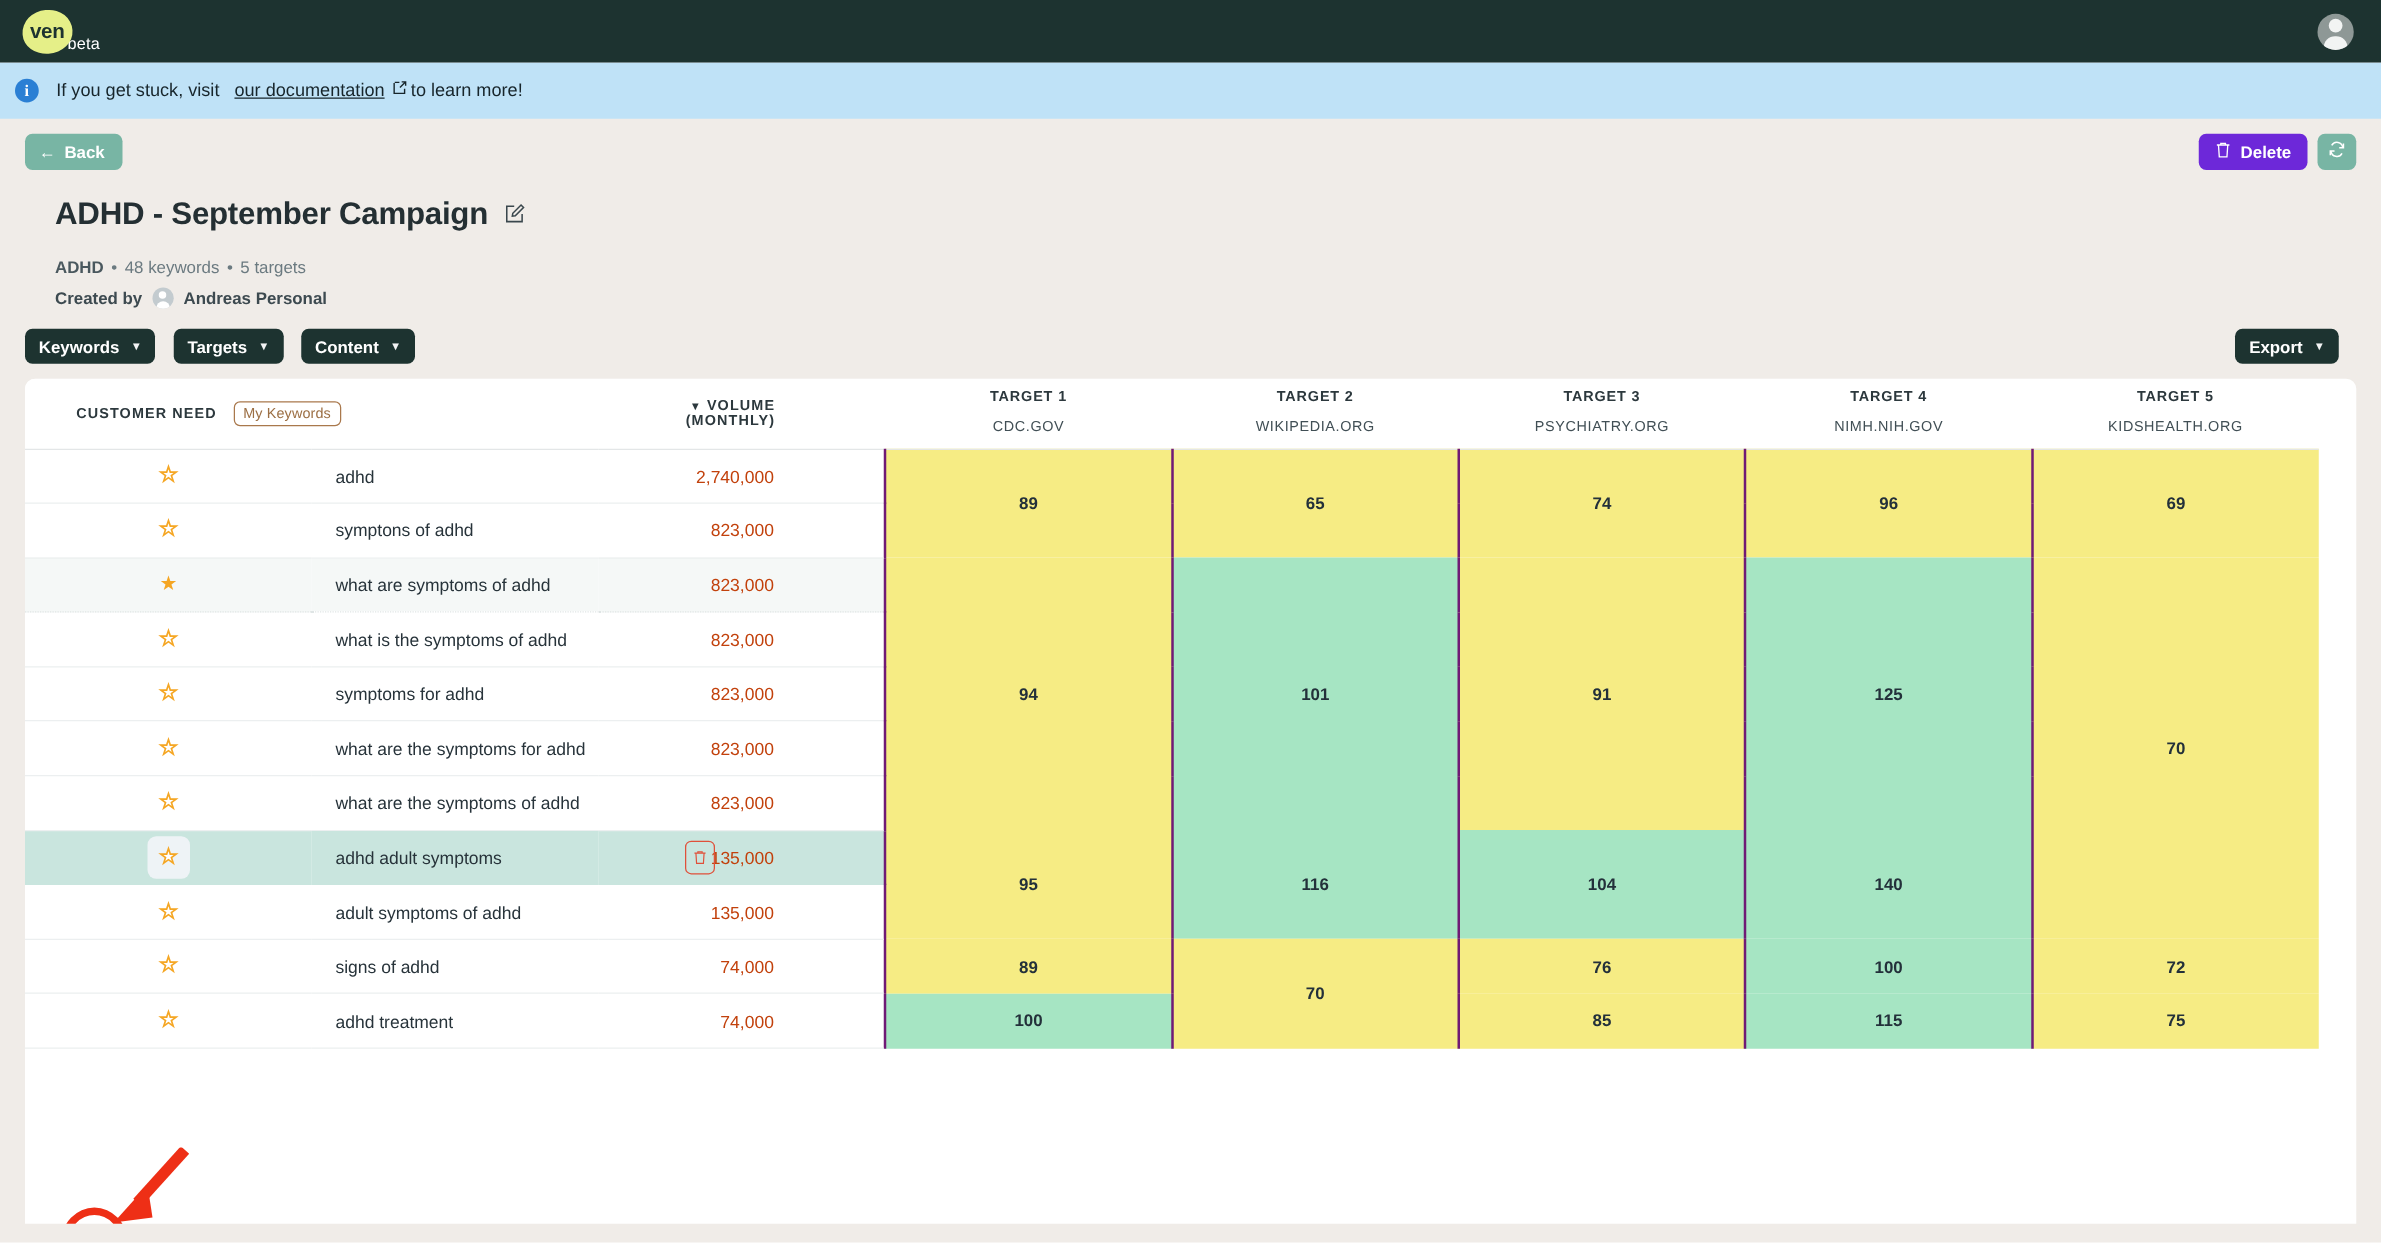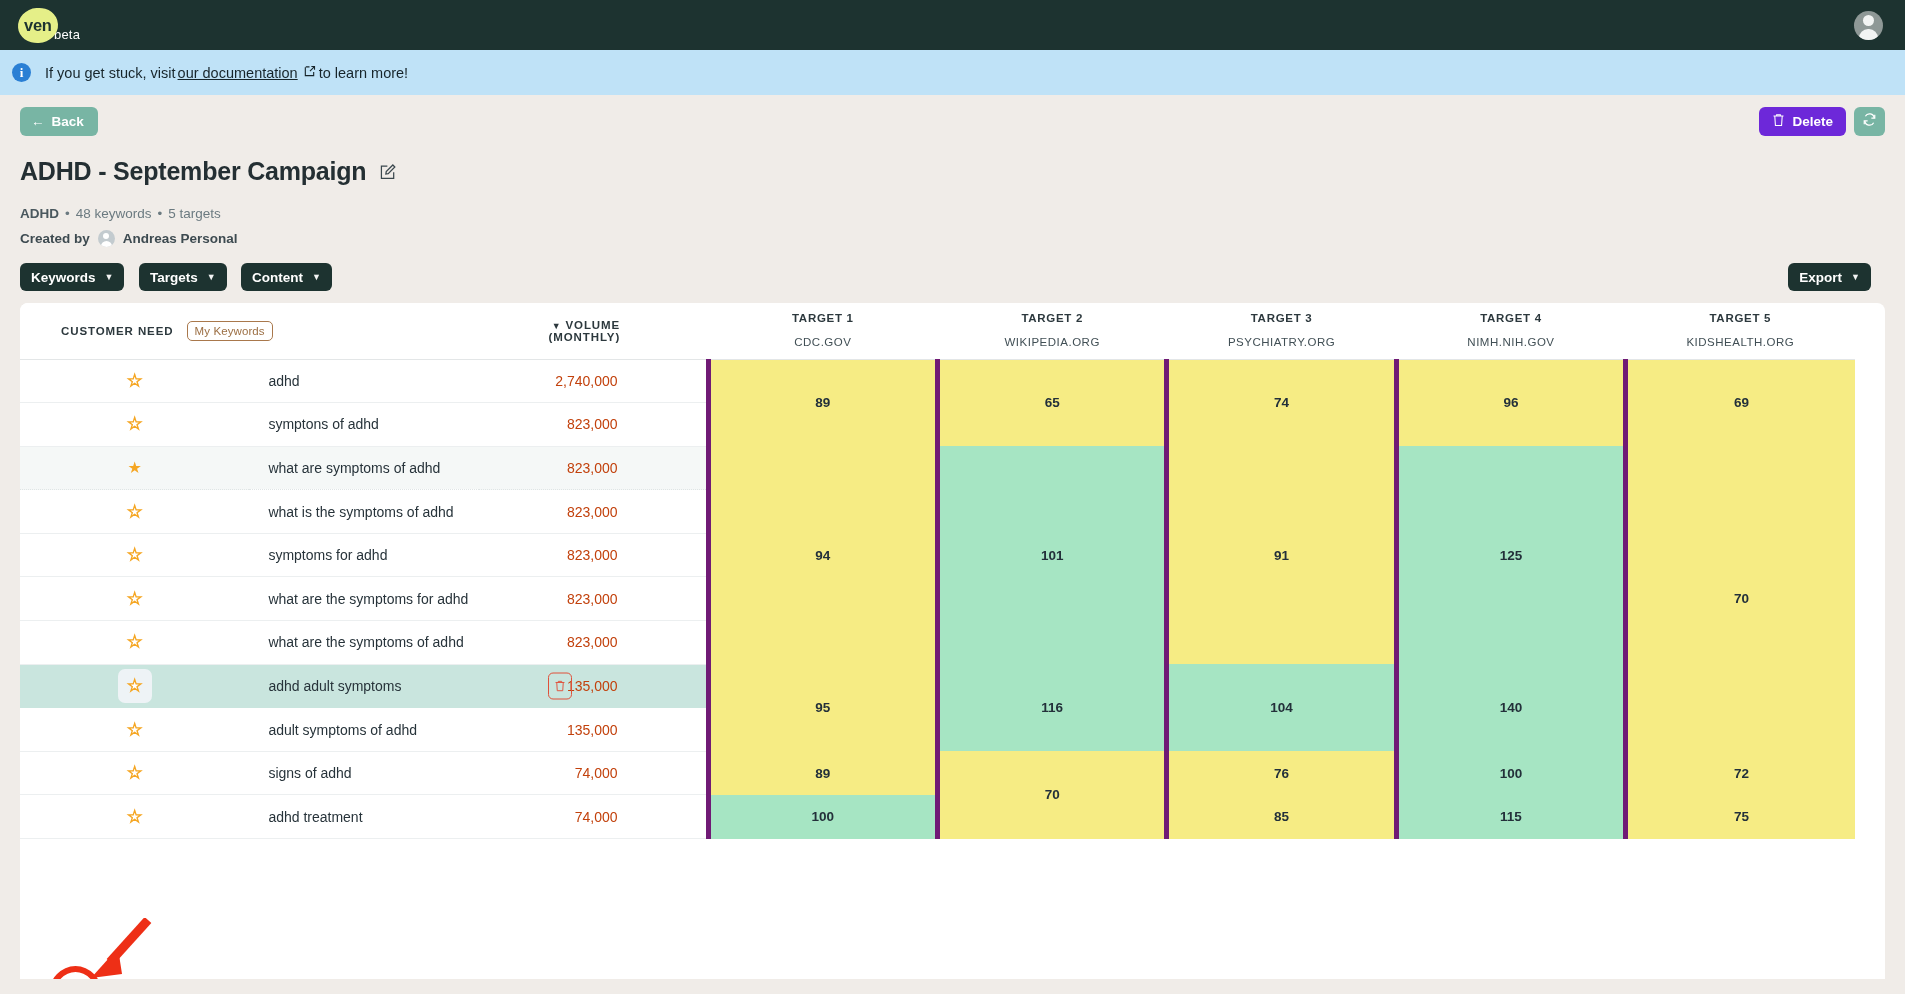--- a/index.html
+++ b/index.html
@@ -83,21 +83,21 @@
     display: flex; align-items: center; gap: 7px; cursor: pointer;
     font-family: "Liberation Sans", sans-serif;
   }
   .btn-refresh {
     background: #78b5a4; color: #fff; border: none; border-radius: 6px;
     width: 31px; height: 29px; display: flex; align-items: center;
     justify-content: center; cursor: pointer;
   }
 
   
-  .headwrap { padding: 4px 20px 0 20px; display: flex; justify-content: space-between; }
+  .headwrap { padding: 4px 20px 0 20px; display: flex; justify-content: space-between; margin-left: 24px; }
   .h-left { padding-top: 6px; }
   h1 {
     font-size: 25px; font-weight: 700; letter-spacing: -0.2px;
     display: flex; align-items: center; gap: 14px; color: #242f33;
   }
   .edit-ico { cursor: pointer; }
   .meta {
     font-size: 13.5px; color: #6b7a80; margin-top: 20px;
     display: flex; align-items: center; gap: 6px;
   }
@@ -176,21 +176,21 @@
     padding-left: 19px; font-size: 14px; color: #27333a;
     white-space: nowrap; position: relative;
   }
   .c-vol {
     width: 215px; text-align: right; padding-right: 88px;
     font-size: 14px; color: #c2410c;
   }
   .c-t {
     width: 148px; text-align: center; font-size: 13.5px;
     font-weight: 700; color: #23303a;
-    border-left: 5px solid #701a75; border-bottom: none;
+    border-left: 2px solid #701a75; border-bottom: none;
   }
   .c-t.yellow { background: #f6ec84; }
   .c-t.green  { background: #a6e5c3; }
 
   tr.alt td:not(.c-t) { background: #f5f8f7; }
   tr.alt td.c-kw, tr.alt td.c-star, tr.alt td.c-vol { border-bottom: 1px dotted #dfe5e5; }
   tr.hover td:not(.c-t) { background: #c9e5de; border-bottom-color: #c9e5de; }
 
   .star { font-size: 16px; color: #f5a623; line-height: 1; display: inline-block; }
   .star.off { color: #fff; -webkit-text-stroke: 1.3px #f5a623; }
@@ -225,21 +225,21 @@
       <span>ven</span>
     </div>
     <div class="logo-beta">beta</div>
   </div>
   <div class="avatar"></div>
 </div>
 
 <div class="banner">
   <div class="info-icon">i</div>
   <span>If you get stuck, visit</span>
-  <a href="#" style="margin-left:2px">our documentation</a>
+  <a href="#" style="margin-left:12px">our documentation</a>
   <span class="ext-ico">
     <svg width="13" height="13" viewBox="0 0 14 14">
         <path d="M3 2h4M2.5 2.5v9h9v-4" stroke="#17252b" stroke-width="1.2" fill="none"></path>
         <path d="M7.5 6.5L12 2M9 1.6h3.4V5" stroke="#17252b" stroke-width="1.2" fill="none"></path>
       </svg>
   </span>
   <span>to learn more!</span>
 </div>
 
 <div class="actionbar">

